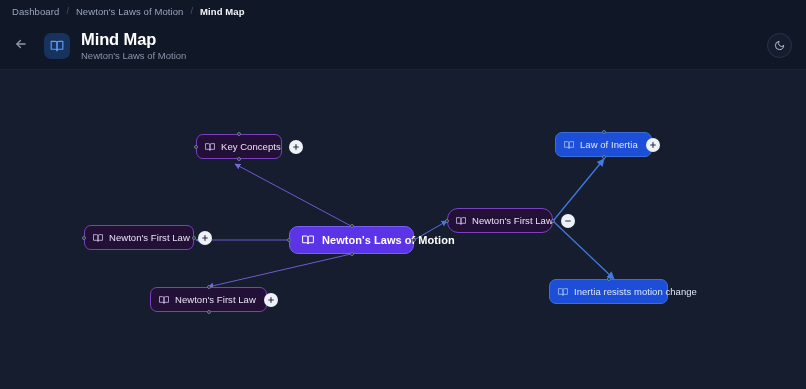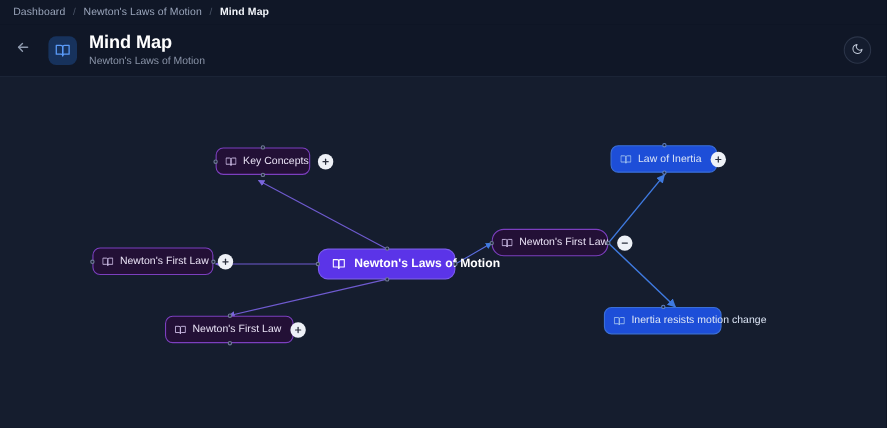--- a/index.html
+++ b/index.html
@@ -308,21 +308,21 @@
       <span class="toggle">
         <svg width="8" height="8" viewBox="0 0 24 24" fill="none" stroke="currentColor" stroke-width="3.4" stroke-linecap="round">
             <line x1="12" y1="5" x2="12" y2="19"></line>
             <line x1="5" y1="12" x2="19" y2="12"></line>
           </svg>
       </span>
       <span class="handle h-t"></span>
       <span class="handle h-b"></span>
     </div>
 
-    <div class="node leaf" style="left:549px; top:209px; width:107px;">
+    <div class="node leaf" style="left:549px; top:209px; width:119px;">
       <span class="n-icon">
         <svg width="10" height="10" viewBox="0 0 24 24" fill="none" stroke="currentColor" stroke-width="2" stroke-linecap="round" stroke-linejoin="round">
           <path d="M2 4h7a3 3 0 0 1 3 3v13a2.5 2.5 0 0 0-2.5-2.5H2z"></path>
             <path d="M22 4h-7a3 3 0 0 0-3 3v13a2.5 2.5 0 0 1 2.5-2.5H22z"></path>
         </svg>
       </span>
       <span class="n-label">Inertia resists motion change</span>
       <span class="handle h-t"></span>
     </div>
 

